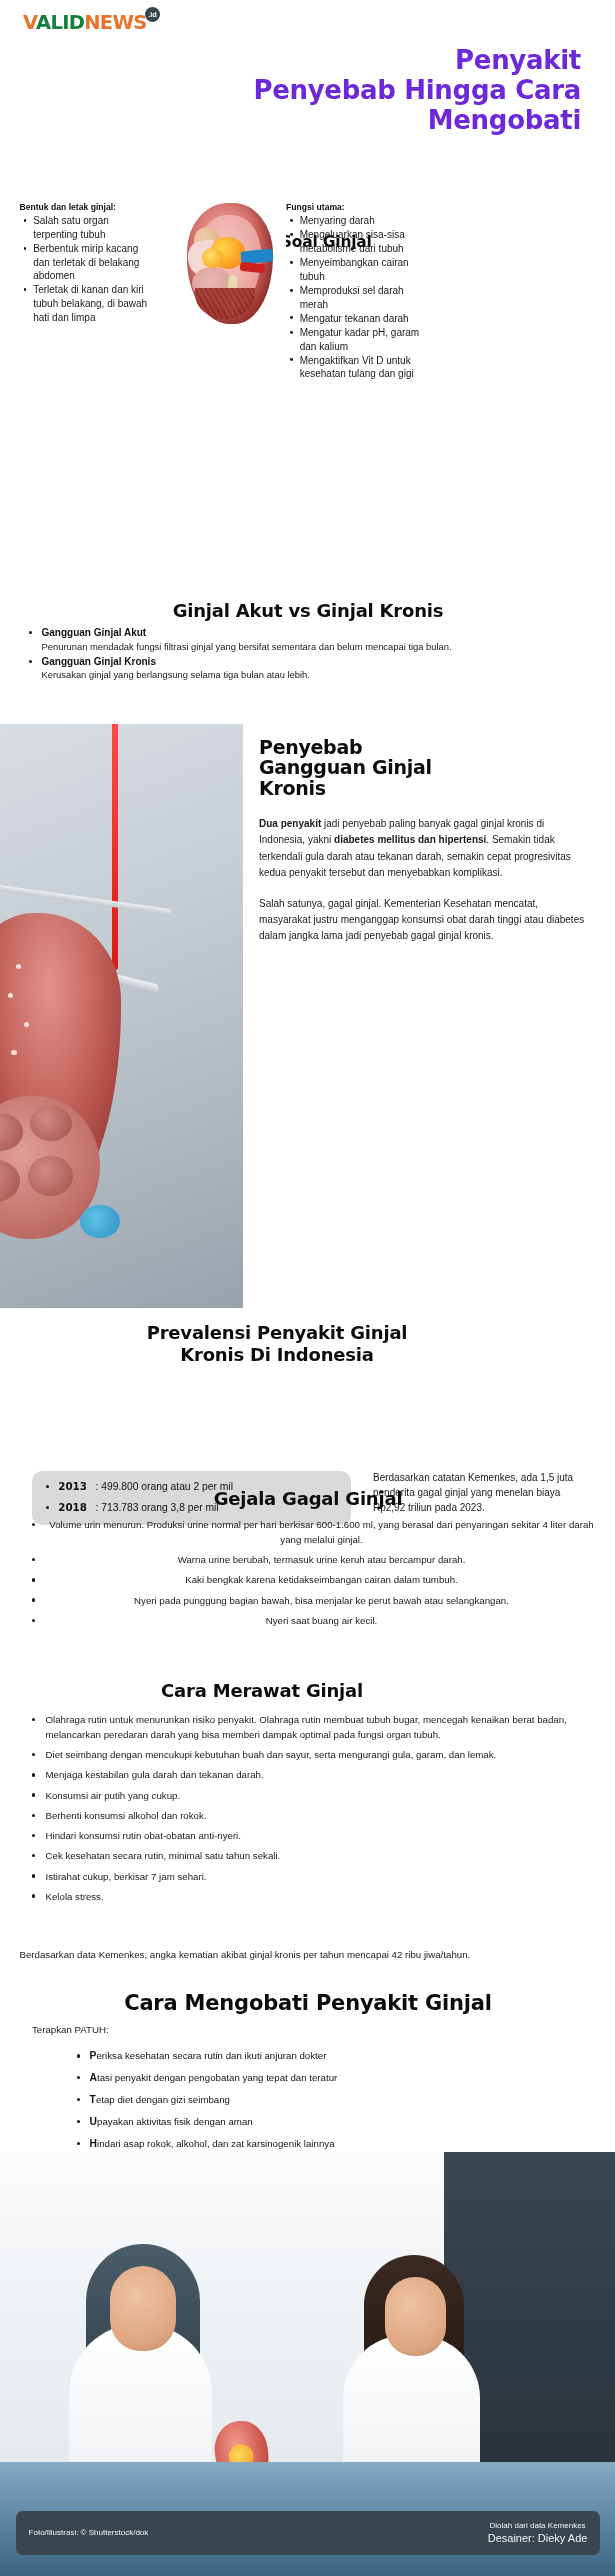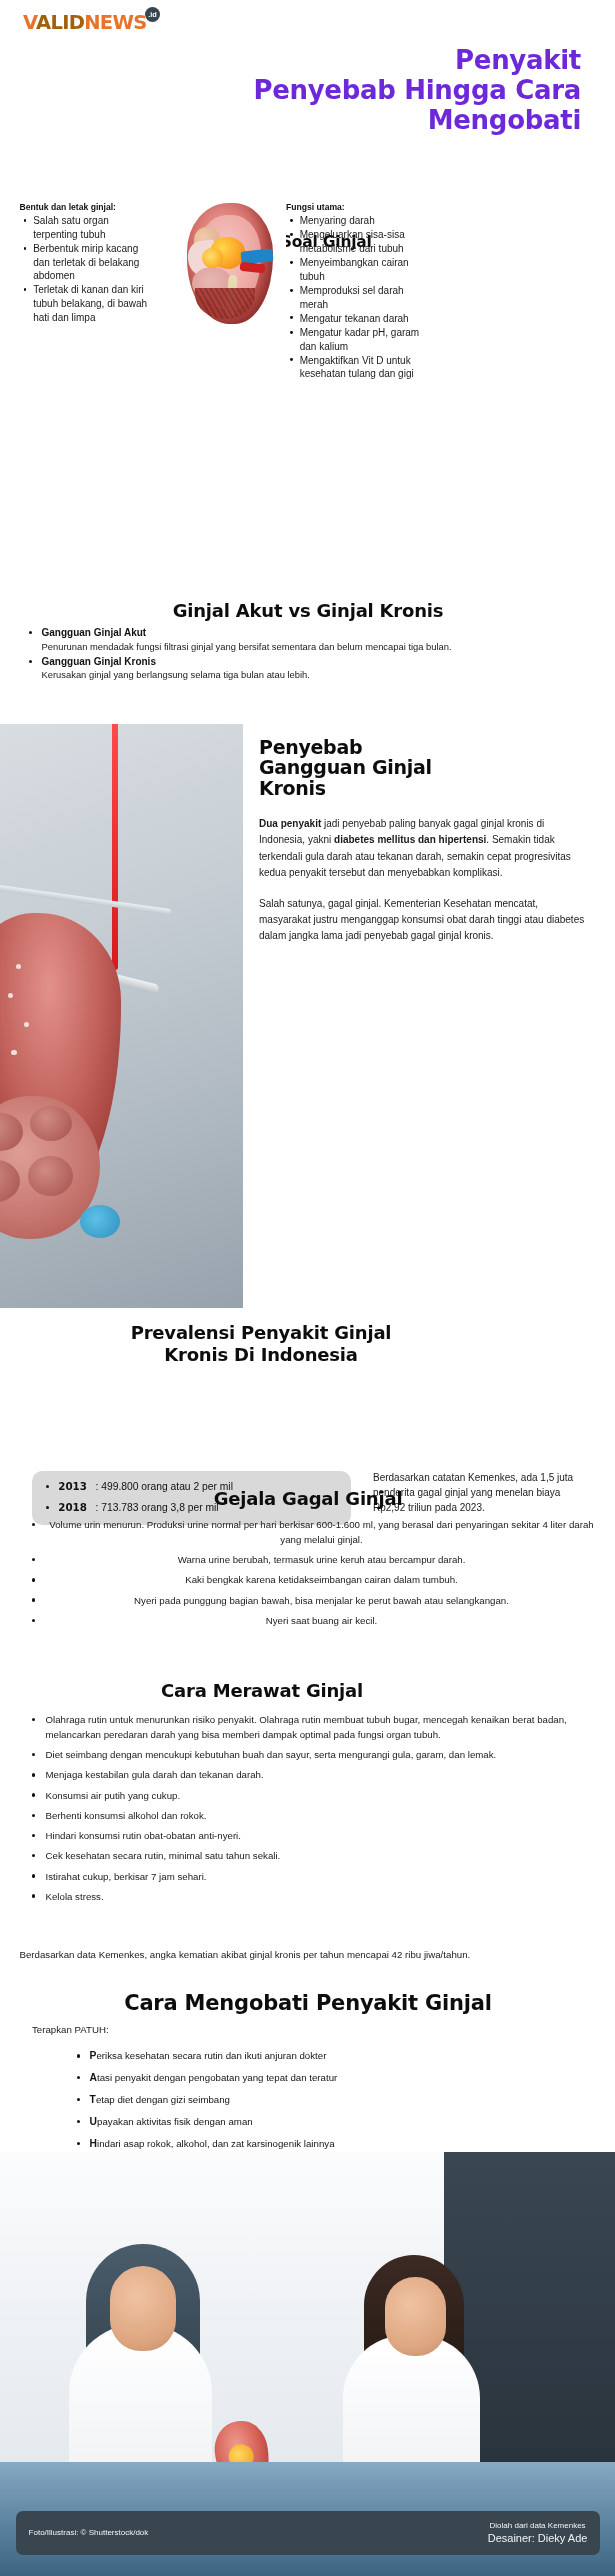--- a/index.html
+++ b/index.html
@@ -10,21 +10,21 @@
     color: #111111;
     position: relative;
     overflow-x: hidden;
   }
   .page { width: 616px; height: 2576px; position: relative; background:#fff; }
 
   
   .logo-wrap { position:absolute; left:23px; top:12.6px; display:flex; align-items:flex-start; }
   .logo-text { font-size: 19.5px; font-weight: 900; letter-spacing:-0.7px; line-height:1; font-family:"DejaVu Sans", sans-serif; }
   .logo-v { color:#e8742c; }
-  .logo-dark { color:#a16207; }
+  .logo-dark { color:#15803d; }
   .logo-orange { color:#e8742c; }
   .logo-badge {
     width: 15px; height: 15px; border-radius:50%;
     background:#36454f; color:#fff; font-size:7.4px; font-weight:800;
     display:flex; align-items:center; justify-content:center;
     margin-left:-1.7px; margin-top:-5.2px; font-family:"Liberation Sans",sans-serif;
   }
 
   
   .headline {
@@ -41,21 +41,21 @@
   
   .sec-head {
     text-align:center;
     font-family:"DejaVu Sans", sans-serif;
     font-weight:900;
     color:#0d0d0d;
     letter-spacing:-0.2px;
   }
   .h-fakta { position:absolute; left:0; top:185px; width:600px; font-size:15.5px;margin-top:48px; }
   .h-akut  { position:absolute; left:0; top:600px; width:616px; font-size:18px; }
-  .h-preval{ position:absolute; left:1px; top:1322px; width:520px; font-size:18px; line-height:1.22; }
+  .h-preval{ position:absolute; left:17px; top:1322px; width:520px; font-size:18px; line-height:1.22; }
   .h-gejala{ position:absolute; left:0; top:1488px; width:616px; font-size:18px; }
   .h-merawat{position:absolute; left:12px; top:1680px; width:500px; font-size:18px; }
   .h-mengobati{position:absolute;left:0; top:1991px; width:616px; font-size:21px; }
 
   
   .fakta-left  { position:absolute; left:19.5px;  top:202px; width:132px; }
   .fakta-right { position:absolute; left:286px; top:202px; width:143px; }
   .col-title { font-weight:700; font-size:8.6px; color:#111; margin-bottom:2.3px; font-family:"Liberation Sans",sans-serif; }
   .col-list { list-style:none; }
   .col-list li {

